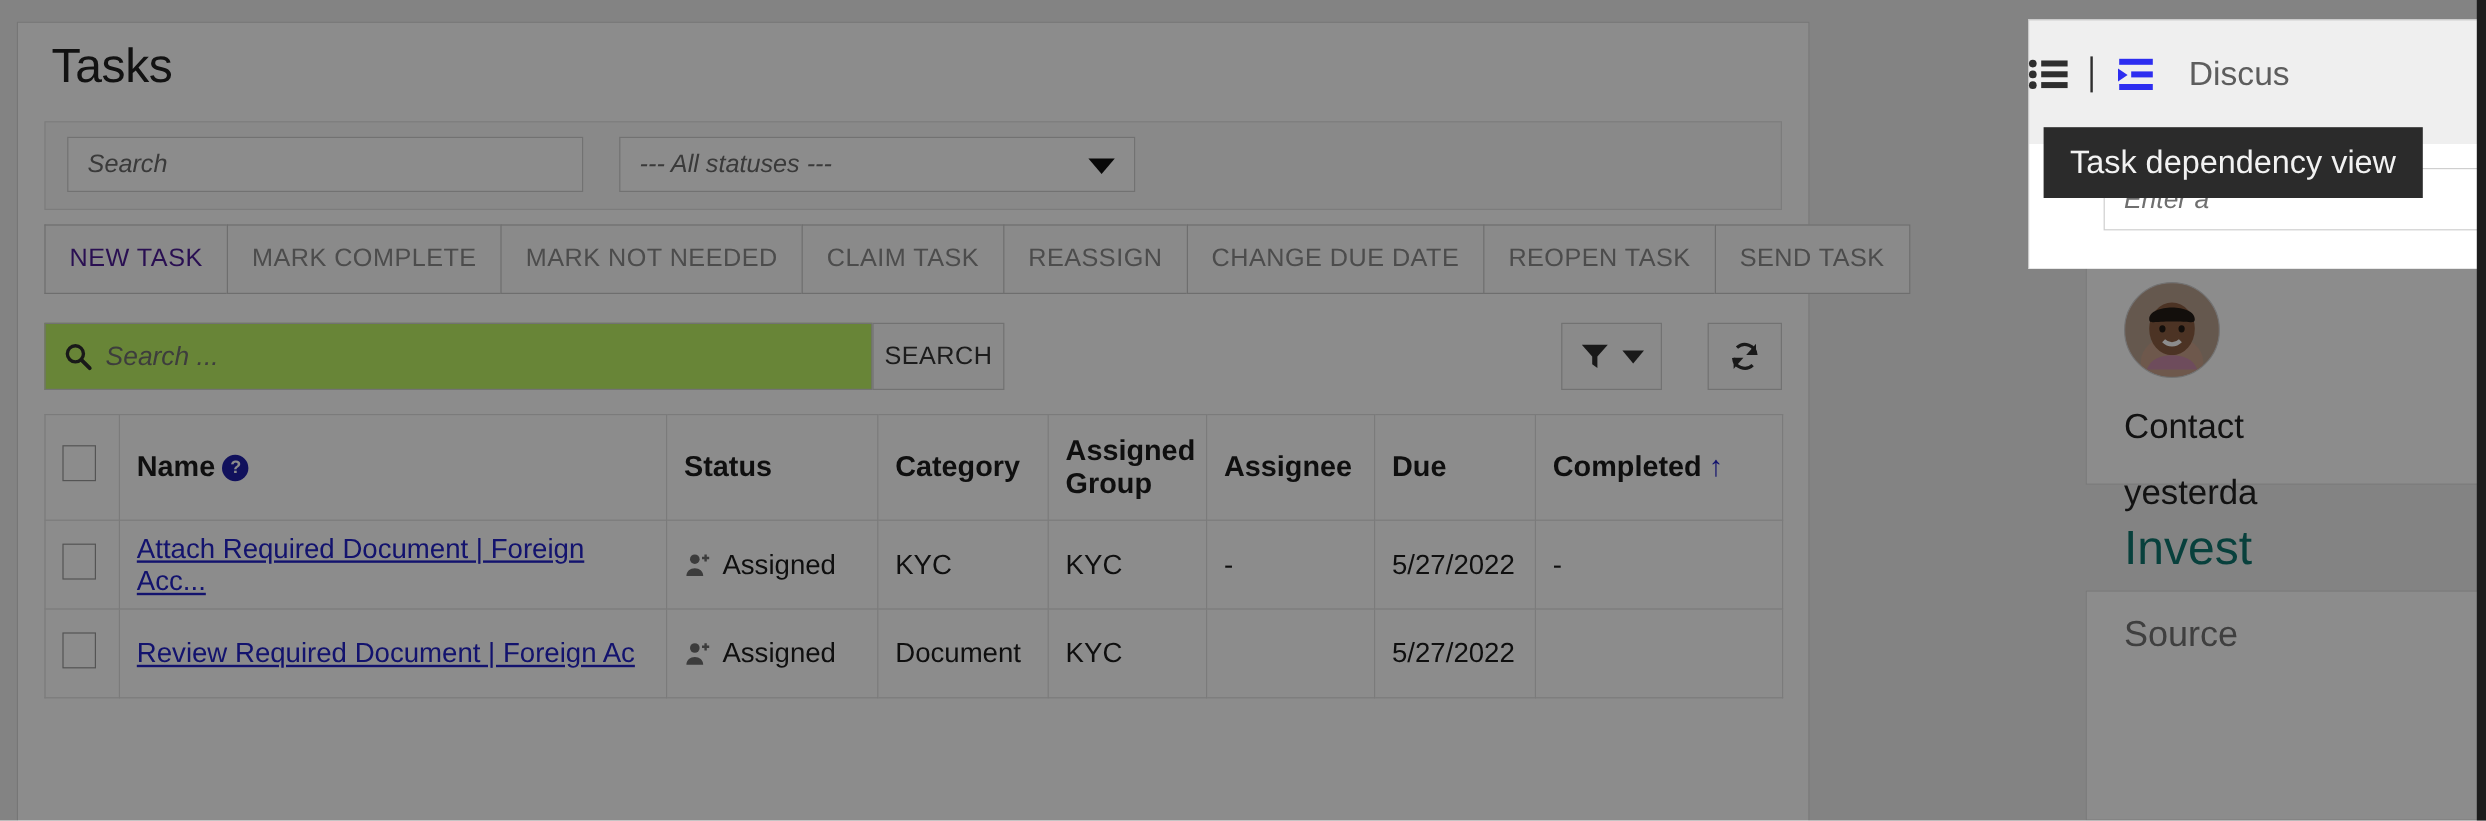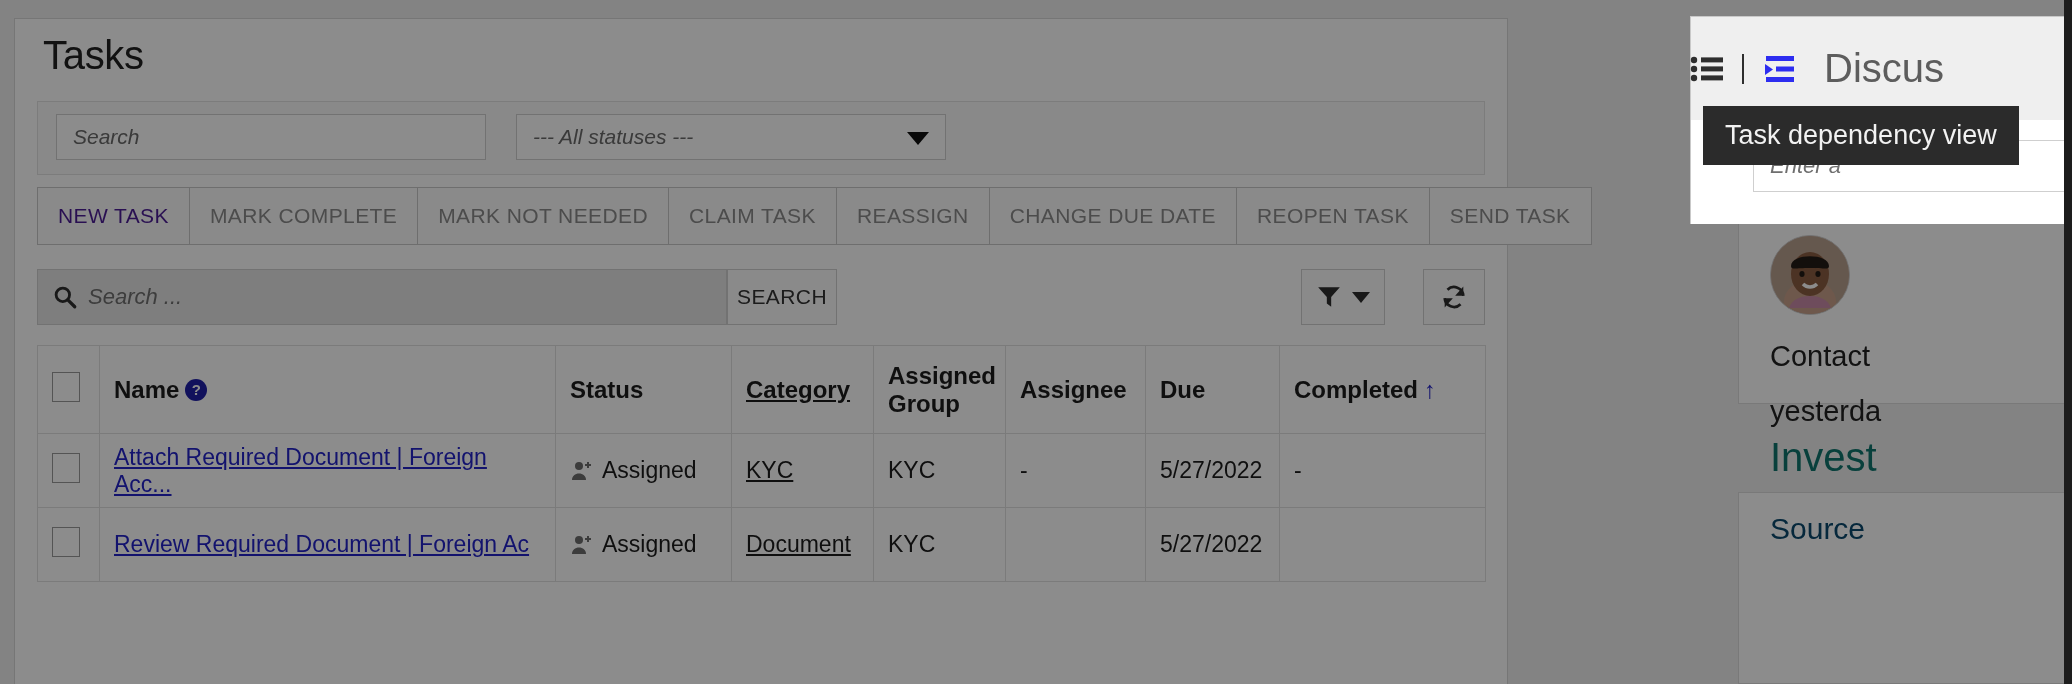--- a/index.html
+++ b/index.html
@@ -102,21 +102,21 @@
   
   .searchrow {
     position: absolute;
     left: 22px; top: 250px;
     width: 1448px; height: 56px;
   }
   .srch-box {
     position: absolute;
     left: 0; top: 0;
     width: 690px; height: 56px;
-    background: #e5e5e5;
+    background: #bef264;
     border: 1px solid #cfcfcf;
     box-sizing: border-box;
     display: flex; align-items: center;
     padding-left: 14px;
   }
   .srch-ico { margin-right: 10px; display:flex; align-items:center; }
   .srch-ph { font-size: 22px; color: #6f6f6f; font-style: italic; }
   .srch-btn {
     position: absolute;
     left: 690px; top: 0;
@@ -161,21 +161,21 @@
   }
   .tbl td {
     height: 74px;
     padding: 0 14px;
     font-size: 23px;
     color: #1c1c1c;
   }
   .c-chk   { width: 62px; }
   .c-name  { width: 456px; }
   .c-stat  { width: 176px; }
-  .c-cat   { width: 142px; text-decoration: underline; }
+  .c-cat   { width: 142px; }
   .c-grp   { width: 132px; }
   .c-asgn  { width: 140px; }
   .c-due   { width: 134px; }
   .c-comp  { width: 206px; }
 
   .chkbox {
     width: 28px; height: 30px;
     border: 1px solid #9a9a9a;
     background: #ffffff;
     box-sizing: border-box;
@@ -228,21 +228,21 @@
     width: 382px;
     display: flex; align-items: center;
   }
   .view-ico { display: flex; align-items: center; justify-content: center; }
   .vsep {
     width: 2px; height: 30px;
     background: #2e2e2e;
     margin: 0 18px;
   }
   .rp-title {
-    font-size: 40px;
+    font-size: 28px;
     color: #5d5d5d;
     white-space: nowrap;
     margin-left: 28px;
   }
   .rp-white {
     position: absolute;
     left: 0; top: 104px;
     width: 382px; height: 104px;
     background: #ffffff;
     border-left: 1px solid #c9c9c9;
@@ -304,21 +304,21 @@
     left: 1738px; top: 492px;
     width: 334px; height: 192px;
     background: #ffffff;
     border: 1px solid #dddddd;
     box-sizing: border-box;
   }
   .rp-src {
     position: absolute;
     left: 1770px; top: 512px;
     font-size: 30px;
-    color: #0c4a6e;
+    color: #737373;
     white-space: nowrap;
   }
 
   
   #tooltip {
     position: absolute;
     left: 1703px; top: 106px;
     background: #2b2b2b;
     color: #f2f2f2;
     font-size: 27px;

